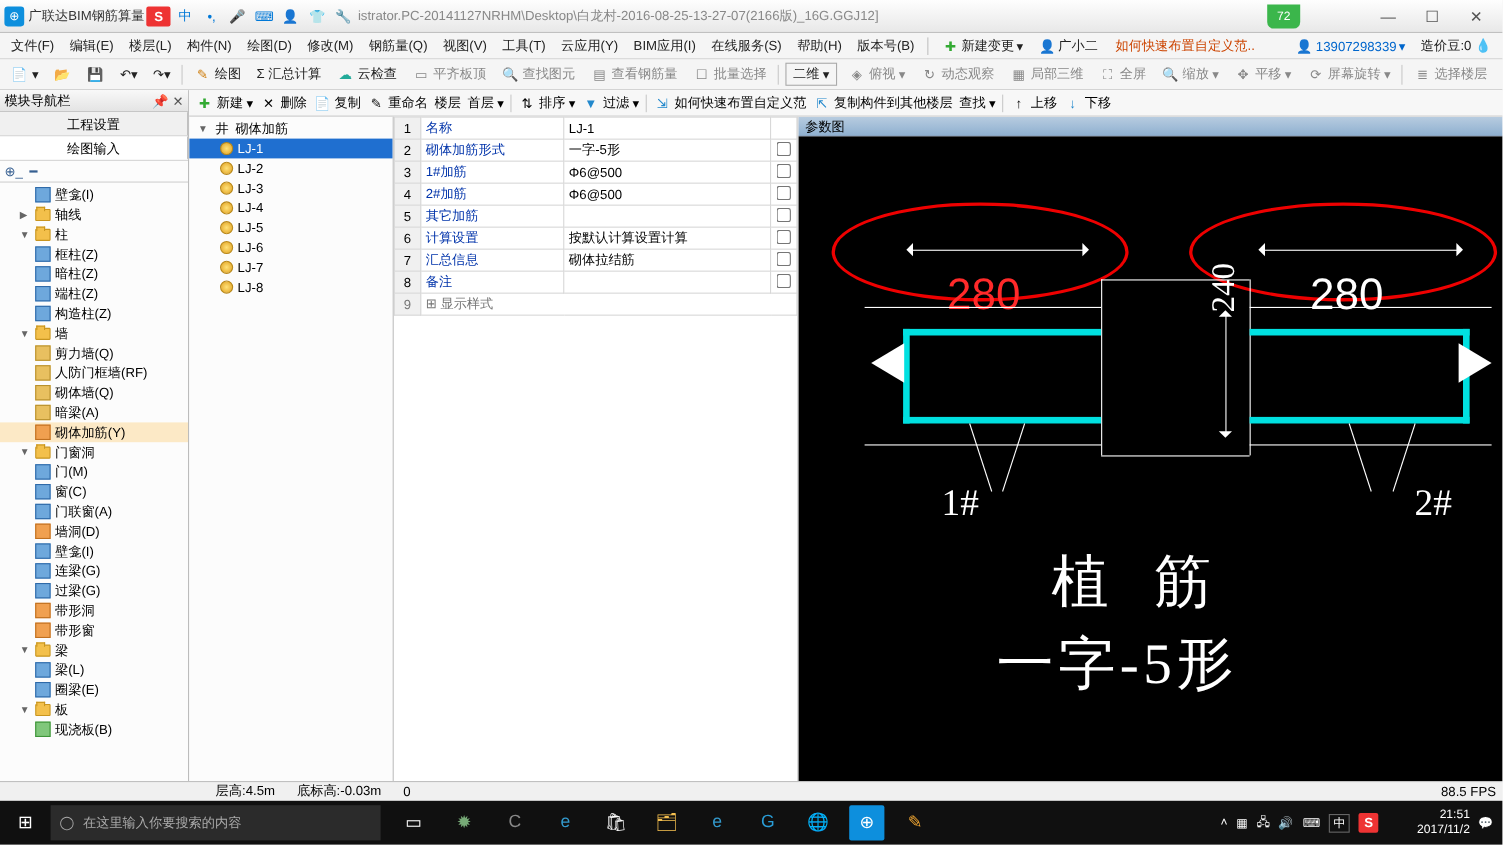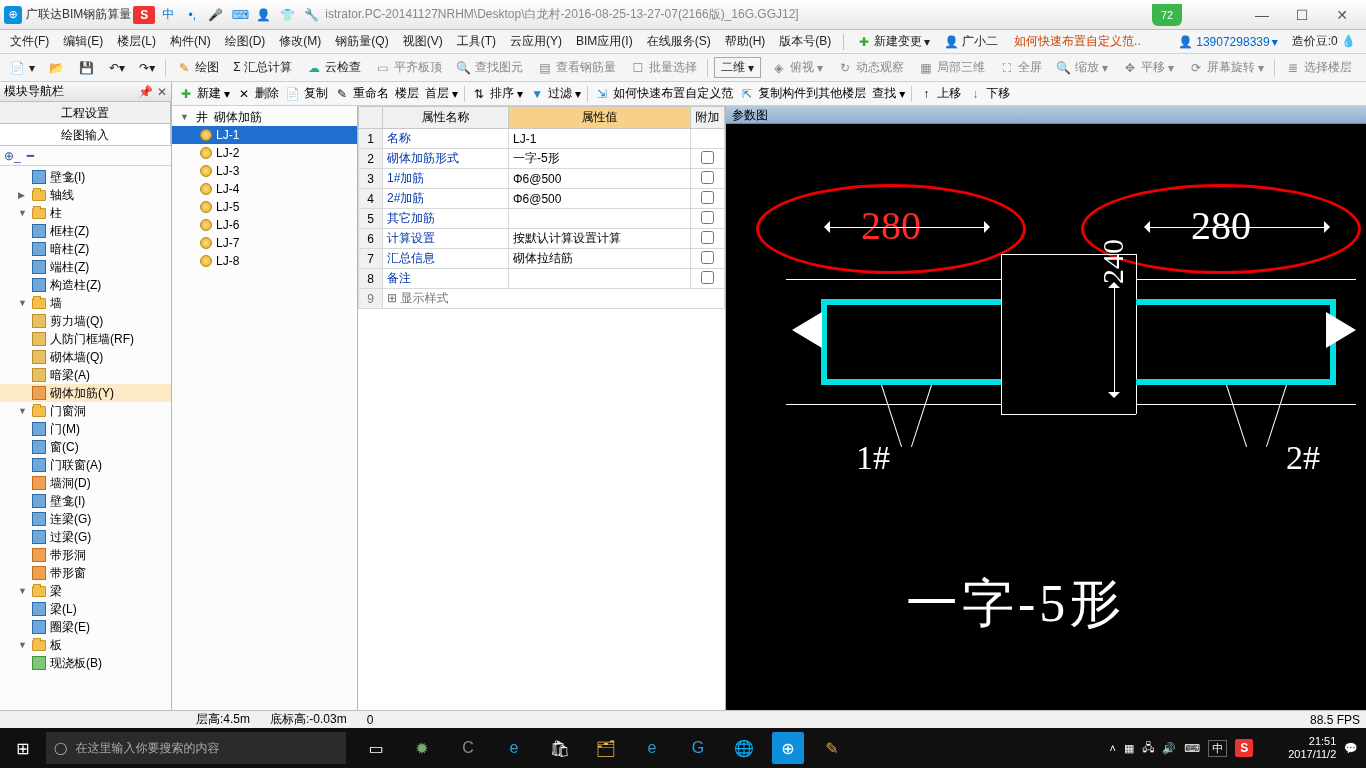--- a/index.html
+++ b/index.html
@@ -70,21 +70,21 @@
 .prop-table th.selected { background: #f7d18a; }
 .prop-table td { border: 1px solid #d8d8d8; height: 20px; padding: 0 4px; }
 .prop-table td.rownum { background: #f0f0f0; text-align: center; width: 24px; }
 .prop-table td.name { color: #0033aa; }
 .prop-table td.chk { width: 24px; text-align: center; }
 .prop-table td.chk input { pointer-events: auto; }
 .prop-table tr.last td { color: #777; }
 .drawing-area { flex: 1; background: #fff; display: flex; flex-direction: column; }
 .drawing-tab { height: 18px; background: linear-gradient(#b8cce0,#8fb0d0); color: #000; padding: 1px 6px; font-size: 12px; border-bottom: 1px solid #6a8ab0; }
 .drawing-canvas { flex: 1; background: #000; position: relative; overflow: hidden; }
-.dim280 { position: absolute; color: #fff; font-family: Liberation Serif, serif; font-size: 40px; }
+.dim280 { position: absolute; color: #fff; font-family: Liberation Sans, sans-serif; font-size: 40px; margin-top: 44px; }
 .ellipse { position: absolute; border: 3px solid #e00; border-radius: 50%; }
 .cyan-line { position: absolute; background: #00e0e0; }
 .white-line { position: absolute; background: #fff; }
 .label-txt { position: absolute; color: #fff; font-family: "SimSun", serif; }
 .statusbar { height: 18px; background: #f0f0f0; border-top: 1px solid #c0c0c0; display: flex; align-items: center; padding: 0 6px; font-size: 12px; gap: 20px; }
 .statusbar .right { margin-left: auto; }
 .taskbar { height: 40px; background: #101010; display: flex; align-items: center; color: #fff; }
 .taskbar .start { width: 46px; height: 40px; display: flex; align-items: center; justify-content: center; font-size: 16px; }
 .taskbar .search { flex: 0 0 300px; height: 32px; background: #2b2b2b; display: flex; align-items: center; padding: 0 8px; color: #aaa; gap: 8px; }
 .taskbar .tb-icons { display: flex; gap: 2px; margin-left: 8px; }
@@ -434,26 +434,20 @@
           <span class="icon-box" style="color:#28c">↓</span>
           <span>下移</span>
         </span>
     </div>
     <div style="height:24px"></div>
     <div class="rp-body">
       <div class="prop-panel">
         <div class="prop-table">
           <table>
             <tbody>
-                <tr>
-              <th style="width:24px"></th>
-              <th>属性名称</th>
-              <th class="selected">属性值</th>
-              <th style="width:34px">附加</th>
-            </tr>
             <tr>
                   <td class="rownum">1</td>
                   <td class="name">名称</td>
                   <td>LJ-1</td>
                   <td class="chk"></td>
                 </tr>
             <tr>
                   <td class="rownum">2</td>
                   <td class="name">砌体加筋形式</td>
                   <td>一字-5形</td>
@@ -545,20 +539,21 @@
           <div class="white-line" style="left:155px;top:261px;width:1px;height:65px;transform:rotate(-18deg);transform-origin:top"></div>
           <div class="white-line" style="left:205px;top:261px;width:1px;height:65px;transform:rotate(18deg);transform-origin:top"></div>
           <div class="white-line" style="left:500px;top:261px;width:1px;height:65px;transform:rotate(-18deg);transform-origin:top"></div>
           <div class="white-line" style="left:560px;top:261px;width:1px;height:65px;transform:rotate(18deg);transform-origin:top"></div>
 
           <div style="position:absolute;left:48px;top:188px;border:18px solid transparent;border-right-color:#fff;border-right-width:30px"></div>
           <div style="position:absolute;left:600px;top:188px;border:18px solid transparent;border-left-color:#fff;border-left-width:30px"></div>
 
           <div class="label-txt" style="left:130px;top:315px;font-size:34px">1#</div>
           <div class="label-txt" style="left:560px;top:315px;font-size:34px">2#</div>
+          <div class="label-txt" style="left:230px;top:370px;font-size:52px;letter-spacing:14px">植 筋</div>
           <div class="label-txt" style="left:180px;top:445px;font-size:52px;letter-spacing:4px">一字-5形</div>
         </div>
       </div>
     </div>
   </div>
 </div>
 
 <div class="statusbar">
   <span style="width:170px"></span>
   <span>层高:4.5m</span>

